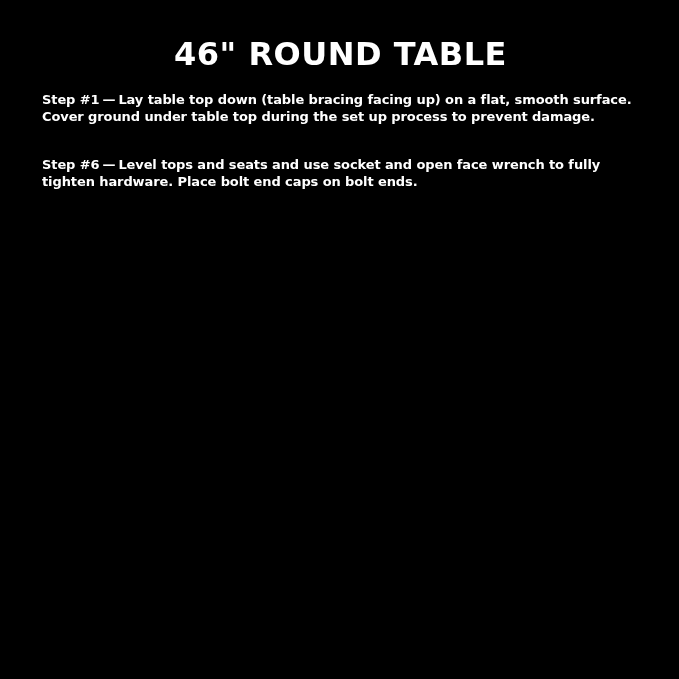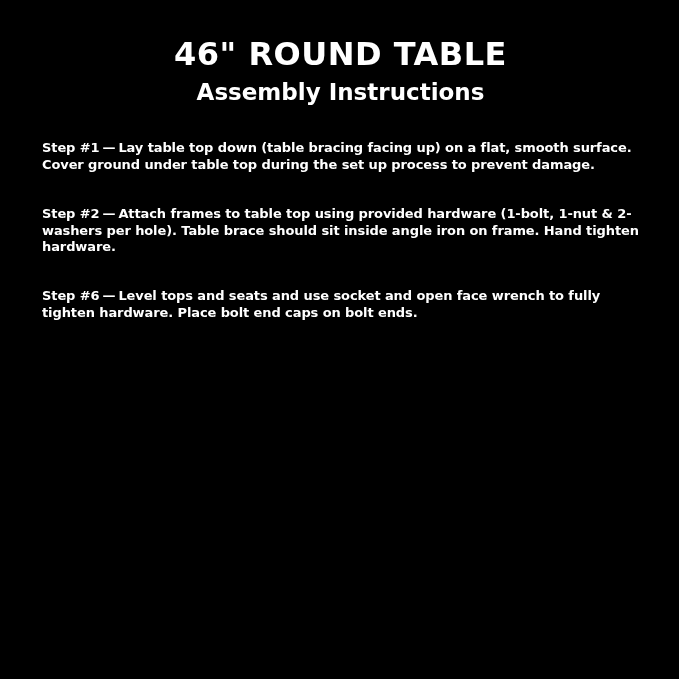--- a/index.html
+++ b/index.html
@@ -57,31 +57,27 @@
   .dash {
     padding: 0 3px;
   }
 </style>
 </head>
 <body>
 
 <div class="page">
 
   <h1 class="title">46" ROUND TABLE</h1>
-  <h2 class="subtitle">Assembly Instructions</h2>
 
   <div class="steps">
 
     <p class="step">
       <span class="step-label">Step #1</span><span class="dash">—</span><span>Lay table top down (table bracing facing up) on a flat, smooth surface. Cover ground under table top during the set up process to prevent damage.</span>
     </p>
 
-    <p class="step">
-      <span class="step-label">Step #2</span><span class="dash">—</span><span>Attach frames to table top using provided hardware (1-bolt, 1-nut &amp; 2-washers per hole). Table brace should sit inside angle iron on frame. Hand tighten hardware.</span>
-    </p>
 
 
 
 
     <p class="step">
       <span class="step-label">Step #6</span><span class="dash">—</span><span>Level tops and seats and use socket and open face wrench to fully tighten hardware. Place bolt end caps on bolt ends.</span>
     </p>
 
   </div>
 </div>

